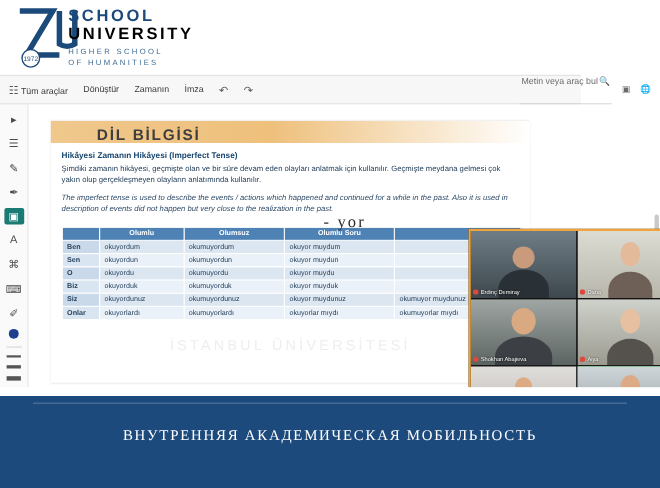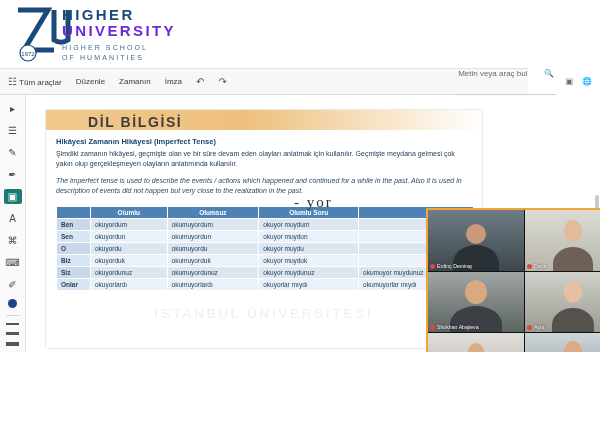--- a/index.html
+++ b/index.html
@@ -19,21 +19,21 @@
   .uni-logo {
     position:absolute; left:14px; top:6px; width:58px; height:56px;
   }
   .uni-text { position:absolute; left:62px; top:7px; color:#16416e; }
   .uni-name {
     font-size:15px; font-weight:bold; letter-spacing:2.4px; line-height:15px;
     color:#1b4a7a;
   }
   .uni-name2 {
     font-size:15px; font-weight:bold; letter-spacing:2.4px; line-height:16px;
-    color:#6d28d9; margin-top:1px;
+    color:#000000; margin-top:1px;
   }
   .uni-sub {
     font-size:7px; letter-spacing:2.1px; line-height:10px; color:#3c6b95;
     margin-top:4px;
   }
   .uni-sub2 {
     font-size:7px; letter-spacing:2.1px; line-height:10px; color:#3c6b95;
   }
 
   
@@ -43,21 +43,21 @@
     display:flex; align-items:center; gap:14px; padding:0 8px;
     font-size:8px; color:#3b3b3b;
   }
   .toolbar .tb-item { white-space:nowrap; }
   .toolbar .tb-ico { font-size:10px; color:#555; }
   .tb-right {
     position:absolute; right:8px; top:68px; height:27px;
     display:flex; align-items:center; gap:9px; font-size:8px; color:#6b6b6b;
   }
   .tb-search {
-    display:flex; align-items:flex-start; gap:17px;
+    display:flex; align-items:flex-start; gap:1px;
     border-bottom:1px solid #cfcfcf; padding:0 2px 16px 2px;
   }
 
   
   .rail {
     position:absolute; left:0; top:95px; width:26px; height:265px;
     background:#fafafa; border-right:1px solid #e0e0e0;
     display:flex; flex-direction:column; align-items:center; padding-top:6px; gap:7px;
   }
   .rail .r-ico {
@@ -191,33 +191,33 @@
 <div class="screen">
 
   <div class="uni-band">
     <svg class="uni-logo" viewBox="0 0 58 56">
       <path d="M4 4 L34 4 L10 44 L40 44" fill="none" stroke="#1b4a7a" stroke-width="5"></path>
       <path d="M40 4 L40 34 A13 13 0 0 0 54 34 L54 4" fill="none" stroke="#1b4a7a" stroke-width="5"></path>
       <circle cx="14" cy="47" r="8" fill="#ffffff" stroke="#1b4a7a" stroke-width="1.2"></circle>
       <text x="14" y="49.5" font-size="6" text-anchor="middle" fill="#1b4a7a" font-family="Liberation Sans">1972</text>
     </svg>
     <div class="uni-text">
-      <div class="uni-name">HIGHER</div>
+      <div class="uni-name">SCHOOL</div>
       <div class="uni-name2">UNIVERSITY</div>
       <div class="uni-sub">HIGHER SCHOOL</div>
       <div class="uni-sub2">OF HUMANITIES</div>
     </div>
   </div>
 
   <div class="toolbar">
     <span class="tb-item">
       <span class="tb-ico">☷</span>
       <span>Tüm araçlar</span>
     </span>
-    <span class="tb-item">Düzenle</span>
+    <span class="tb-item">Dönüştür</span>
     <span class="tb-item">Zamanın</span>
     <span class="tb-item">İmza</span>
     <span class="tb-ico">↶</span>
     <span class="tb-ico">↷</span>
   </div>
   <div class="tb-right">
     <span class="tb-search">
       <span>Metin veya araç bul</span>
       <span>🔍</span>
     </span>
@@ -353,14 +353,18 @@
         <div class="p-bg" style="background:linear-gradient(#cfd6d9,#8e9699)"></div>
         <div class="p-head" style="top:8px;width:18px;height:22px;background:#dcab86"></div>
 
       </div>
 
     </div>
   </div>
 
   <div class="canvas-bottom"></div>
 
+  <div class="banner">
+    <div class="bline"></div>
+    <div class="btext">ВНУТРЕННЯЯ  АКАДЕМИЧЕСКАЯ  МОБИЛЬНОСТЬ</div>
+  </div>
 
 </div>
 
 </body></html>

